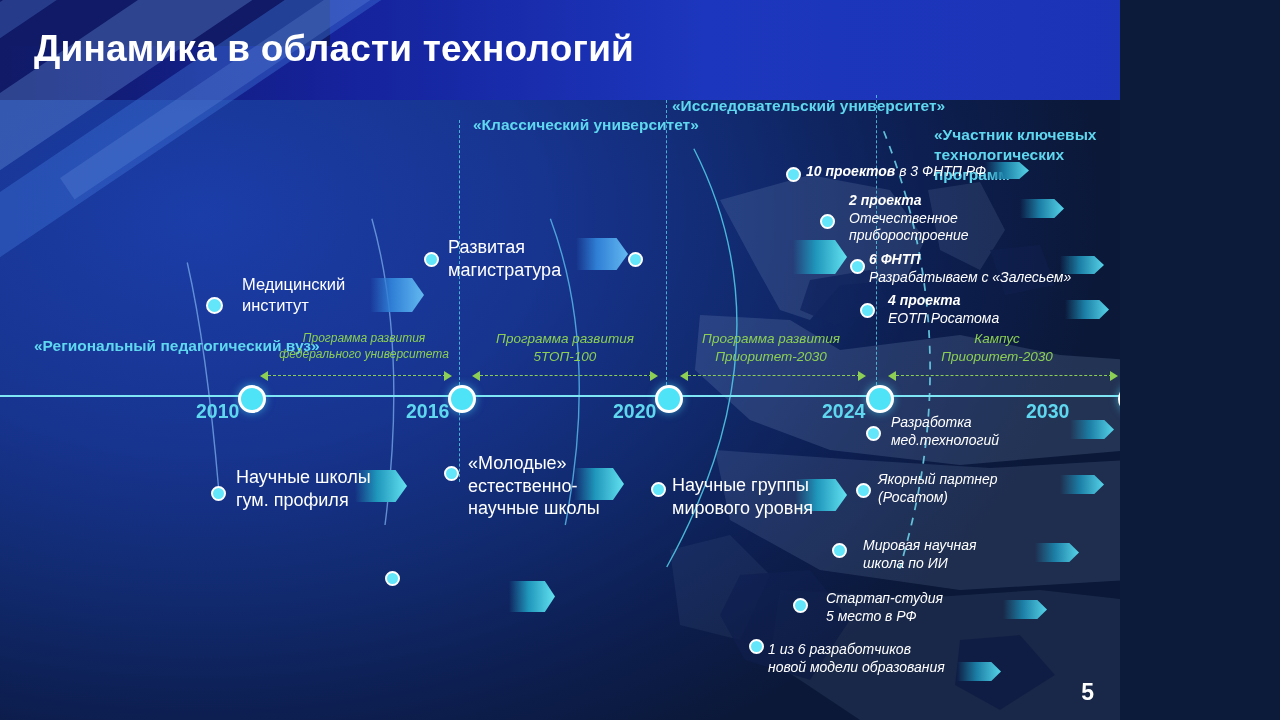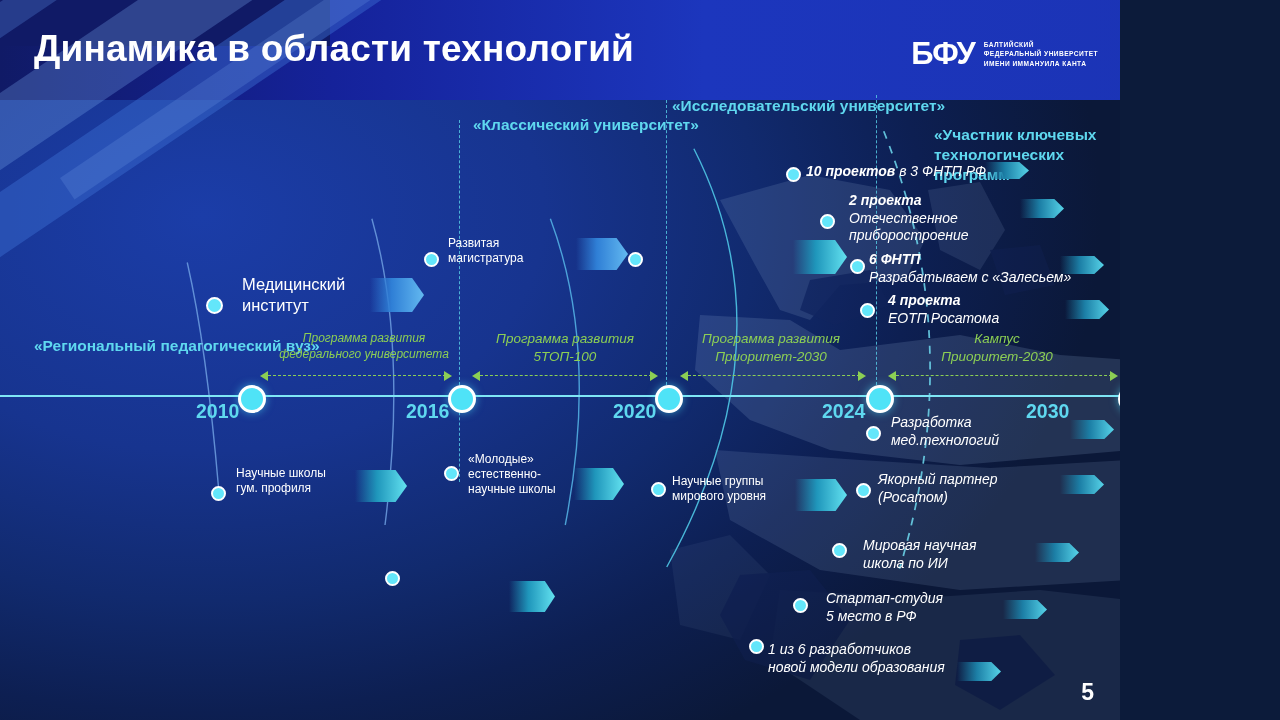--- a/index.html
+++ b/index.html
@@ -49,21 +49,21 @@
   
   .arcs{position:absolute;inset:0;}
   
   .prog{position:absolute;text-align:center;color:#8ccf54;font-style:italic;font-size:13.5px;line-height:1.3;}
   .prog.small{font-size:12px;}
   .progline{position:absolute;height:0;border-top:1.5px dashed #8ccf54;}
   .arw{position:absolute;width:0;height:0;border-top:5px solid transparent;border-bottom:5px solid transparent;}
   .arw.l{border-right:8px solid #8ccf54;}
   .arw.r{border-left:8px solid #8ccf54;}
   
-  .item{position:absolute;color:#ffffff;font-size:12px;line-height:1.25;white-space:pre-line;}
+  .item{position:absolute;color:#ffffff;font-size:18px;line-height:1.25;white-space:pre-line;}
   .item.sm{font-size:14px;font-style:italic;}
   .item b{font-weight:bold;}
   .dot{position:absolute;width:13px;height:13px;border-radius:50%;background:#63e6fa;border:2.5px solid #ffffff;}
   .dot.sm{width:11px;height:11px;border-width:2px;}
   
   .chev{position:absolute;}
   .chev i{display:block;width:100%;height:100%;
     background:linear-gradient(90deg,rgba(60,190,215,0) 0%, #2aa6c8 40%, #63e2f0 100%);
     clip-path:polygon(0 0, 78% 0, 100% 50%, 78% 100%, 0 100%);}
   .chev.blue i{background:linear-gradient(90deg,rgba(40,100,200,0) 0%, #2f7fd6 40%, #63b9f0 100%);}
@@ -98,28 +98,20 @@
   <div class="hdr-band"></div>
   <div class="hdr-dark"></div>
   <div class="stripe s1"></div>
   <div class="stripe s2"></div>
   <div class="stripe s3"></div>
   <div class="stripe s4"></div>
 
   <div class="title">Динамика в области технологий</div>
 
   <div class="logos">
-    <div class="bfu">
-      <span class="bfu-mark">БФУ</span>
-      <span class="bfu-sub">
-        <span>Балтийский</span><br>
-        <span>Федеральный университет</span><br>
-        <span>имени Иммануила Канта</span>
-      </span>
-    </div>
   </div>
 
   <div class="vsep" style="left:459px;top:120px;height:270px;"></div>
   <div class="vsep" style="left:666px;top:100px;height:290px;"></div>
   <div class="vsep" style="left:876px;top:95px;height:295px;"></div>
   <div class="vsep" style="left:459px;top:402px;height:80px;"></div>
 
   <div class="stage" style="left:473px;top:115px;">«Классический
 университет»</div>
   <div class="stage" style="left:34px;top:336px;">«Региональный

